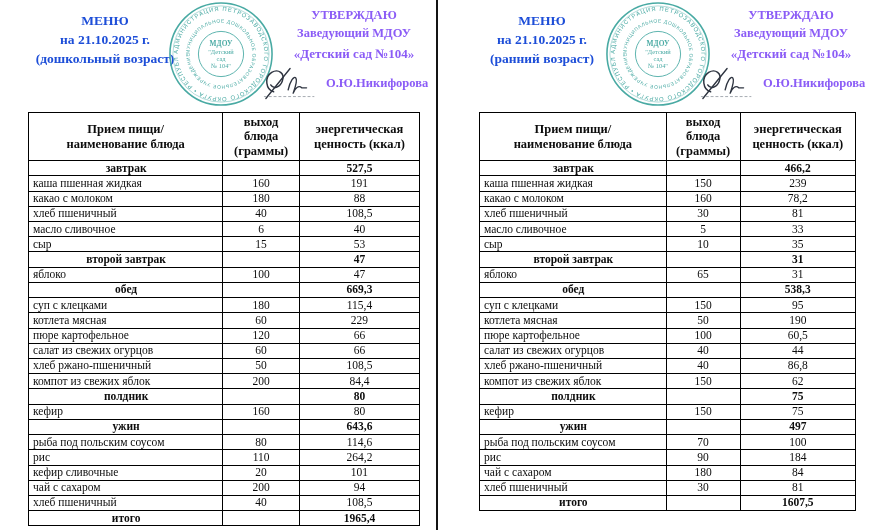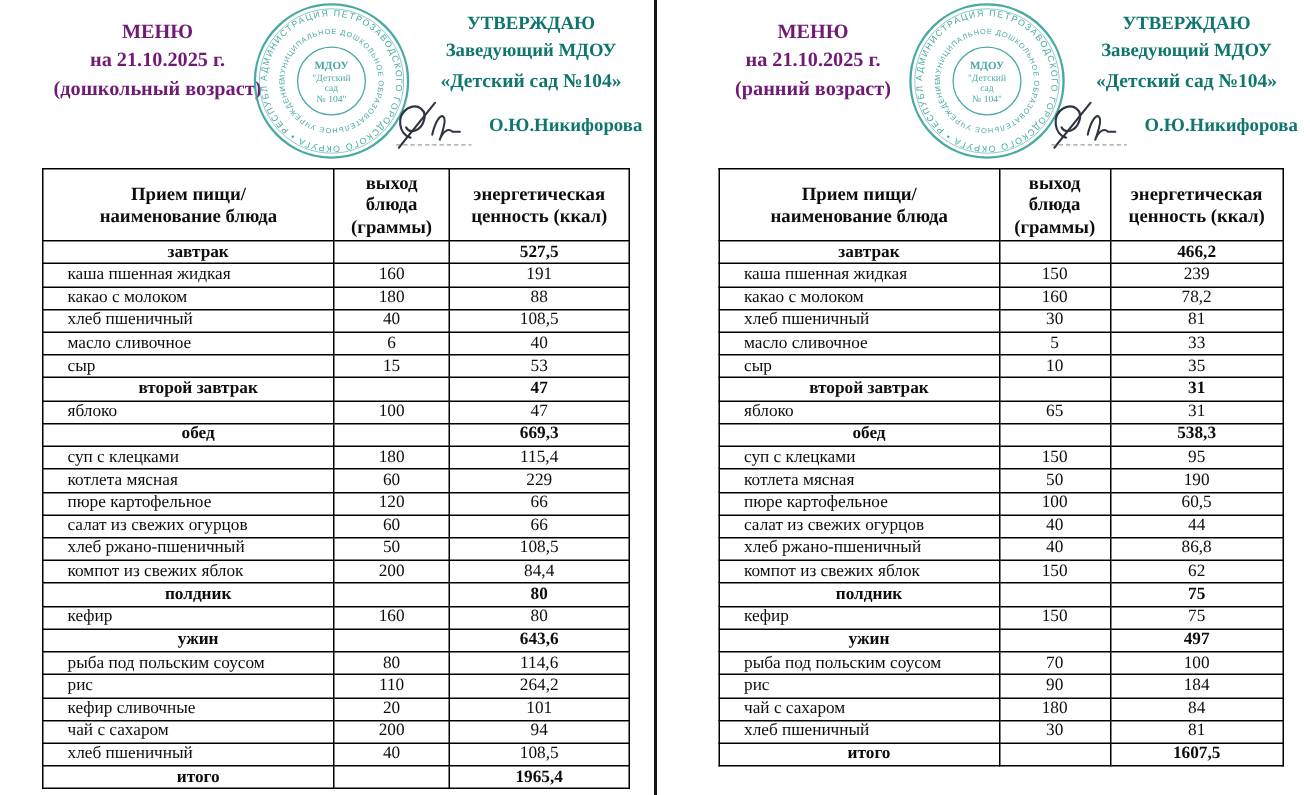--- a/index.html
+++ b/index.html
@@ -8,25 +8,25 @@
     background:#ffffff;color:#131313;
     font-family:"Liberation Serif","DejaVu Serif",serif;
   }
   .divider{position:absolute;left:436px;top:0;width:2px;height:530px;background:#141414;}
   .page{position:absolute;top:0;width:436px;height:530px;}
   #page-left{left:0;}
   #page-right{left:437px;}
 
   .menu-block{
     position:absolute;left:12px;top:12px;width:186px;text-align:center;
-    font-weight:600;font-size:13.5px;line-height:1.4;color:#701a75;
+    font-weight:600;font-size:13.5px;line-height:1.4;color:#1d4ed8;
   }
   .approve-block{
     position:absolute;left:276px;top:6px;width:156px;text-align:center;
-    font-weight:600;font-size:12.5px;line-height:1.45;color:#0f766e;z-index:2;
+    font-weight:600;font-size:12.5px;line-height:1.45;color:#8b5cf6;z-index:2;
   }
   .approve-block .org-line{font-size:13px;margin-top:3px;}
   .sig-row{display:flex;align-items:center;margin-top:1px;margin-left:-14px;}
   .sig-row svg{flex:0 0 auto;}
   .sig-name{font-size:12.5px;white-space:nowrap;margin-left:2px;}
 
   .stamp{position:absolute;left:166px;top:0px;width:110px;height:108px;z-index:1;opacity:.92;}
 
   table.menu-table{
     position:absolute;left:28px;top:112px;width:392px;
@@ -36,21 +36,21 @@
   #page-right table.menu-table{left:42px;width:377px;}
   .menu-table th,.menu-table td{border:1.4px solid #000;overflow:hidden;}
   .menu-table th{
     font-size:12.5px;font-weight:700;text-align:center;vertical-align:middle;
     white-space:pre-line;padding:2px 2px;height:40px;line-height:1.15;
   }
   .menu-table th:nth-child(1){width:50.3%;}
   .menu-table th:nth-child(2){width:19.1%;}
   .menu-table th:nth-child(3){width:30.6%;}
   .menu-table td{height:12.5px;padding:0.5px 3px;}
-  .menu-table td.name{text-align:left;padding-left:16px;}
+  .menu-table td.name{text-align:left;padding-left:4px;}
   .menu-table td.num{text-align:center;}
   .menu-table tr.sec td.name{text-align:center;font-weight:700;}
   .menu-table tr.sec td.kcal{font-weight:700;}
 </style>
 </head>
 <body>
 
 <div class="divider"></div>
 
 <div class="page" id="page-left">

